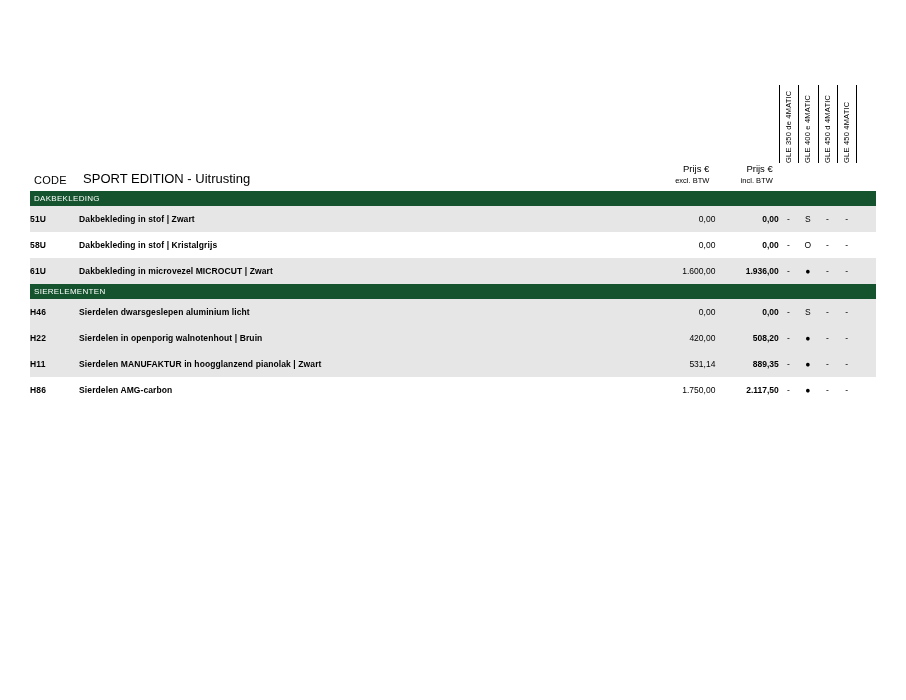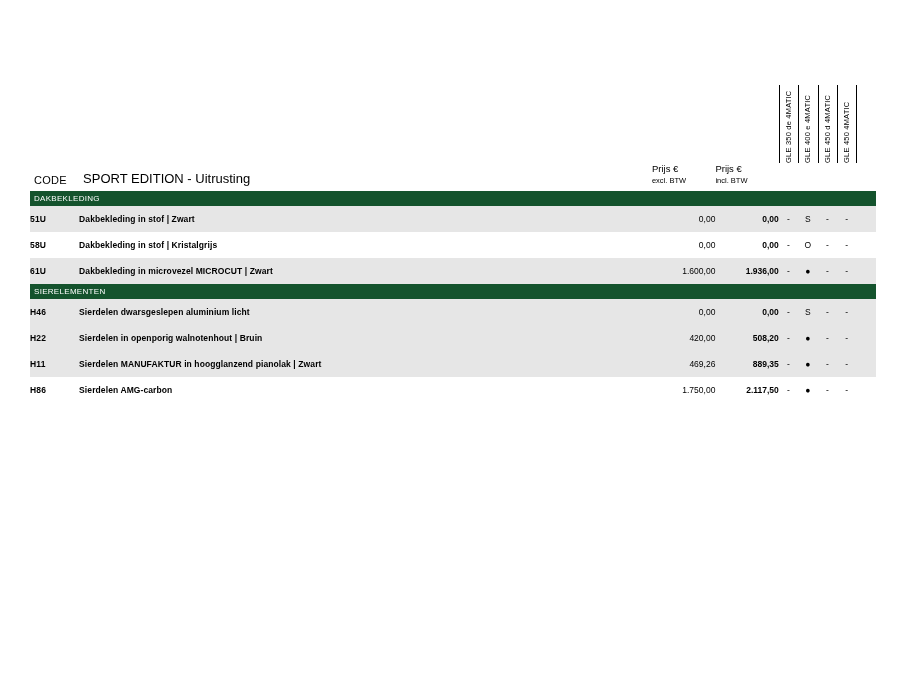--- a/index.html
+++ b/index.html
@@ -77,20 +77,21 @@
   .titles .code-title {
     font-size: 11px;
     padding-left: 4px;
     letter-spacing: 0.3px;
   }
   .titles .desc-title {
     font-size: 13px;
     padding-left: 4px;
   }
   .money-title {
+    text-align: right;
     padding-right: 6px !important;
     line-height: 1.35;
   }
   .money-title .t1 { display: block; font-size: 9.5px; }
   .money-title .t2 { display: block; font-size: 7.5px; }
 
   
   tr.section td {
     background: #14532d;
     color: #ffffff;
@@ -279,21 +280,21 @@
       <td class="var">●</td>
       <td class="var">-</td>
       <td class="var">-</td>
       <td></td>
     </tr>
 
 
     <tr class="item shade">
       <td class="code">H11</td>
       <td class="desc">Sierdelen MANUFAKTUR in hoogglanzend pianolak | Zwart</td>
-      <td class="excl">469,26</td>
+      <td class="excl">531,14</td>
       <td class="incl">889,35</td>
       <td class="var">-</td>
       <td class="var">●</td>
       <td class="var">-</td>
       <td class="var">-</td>
       <td></td>
     </tr>
 
     <tr class="item">
       <td class="code">H86</td>

